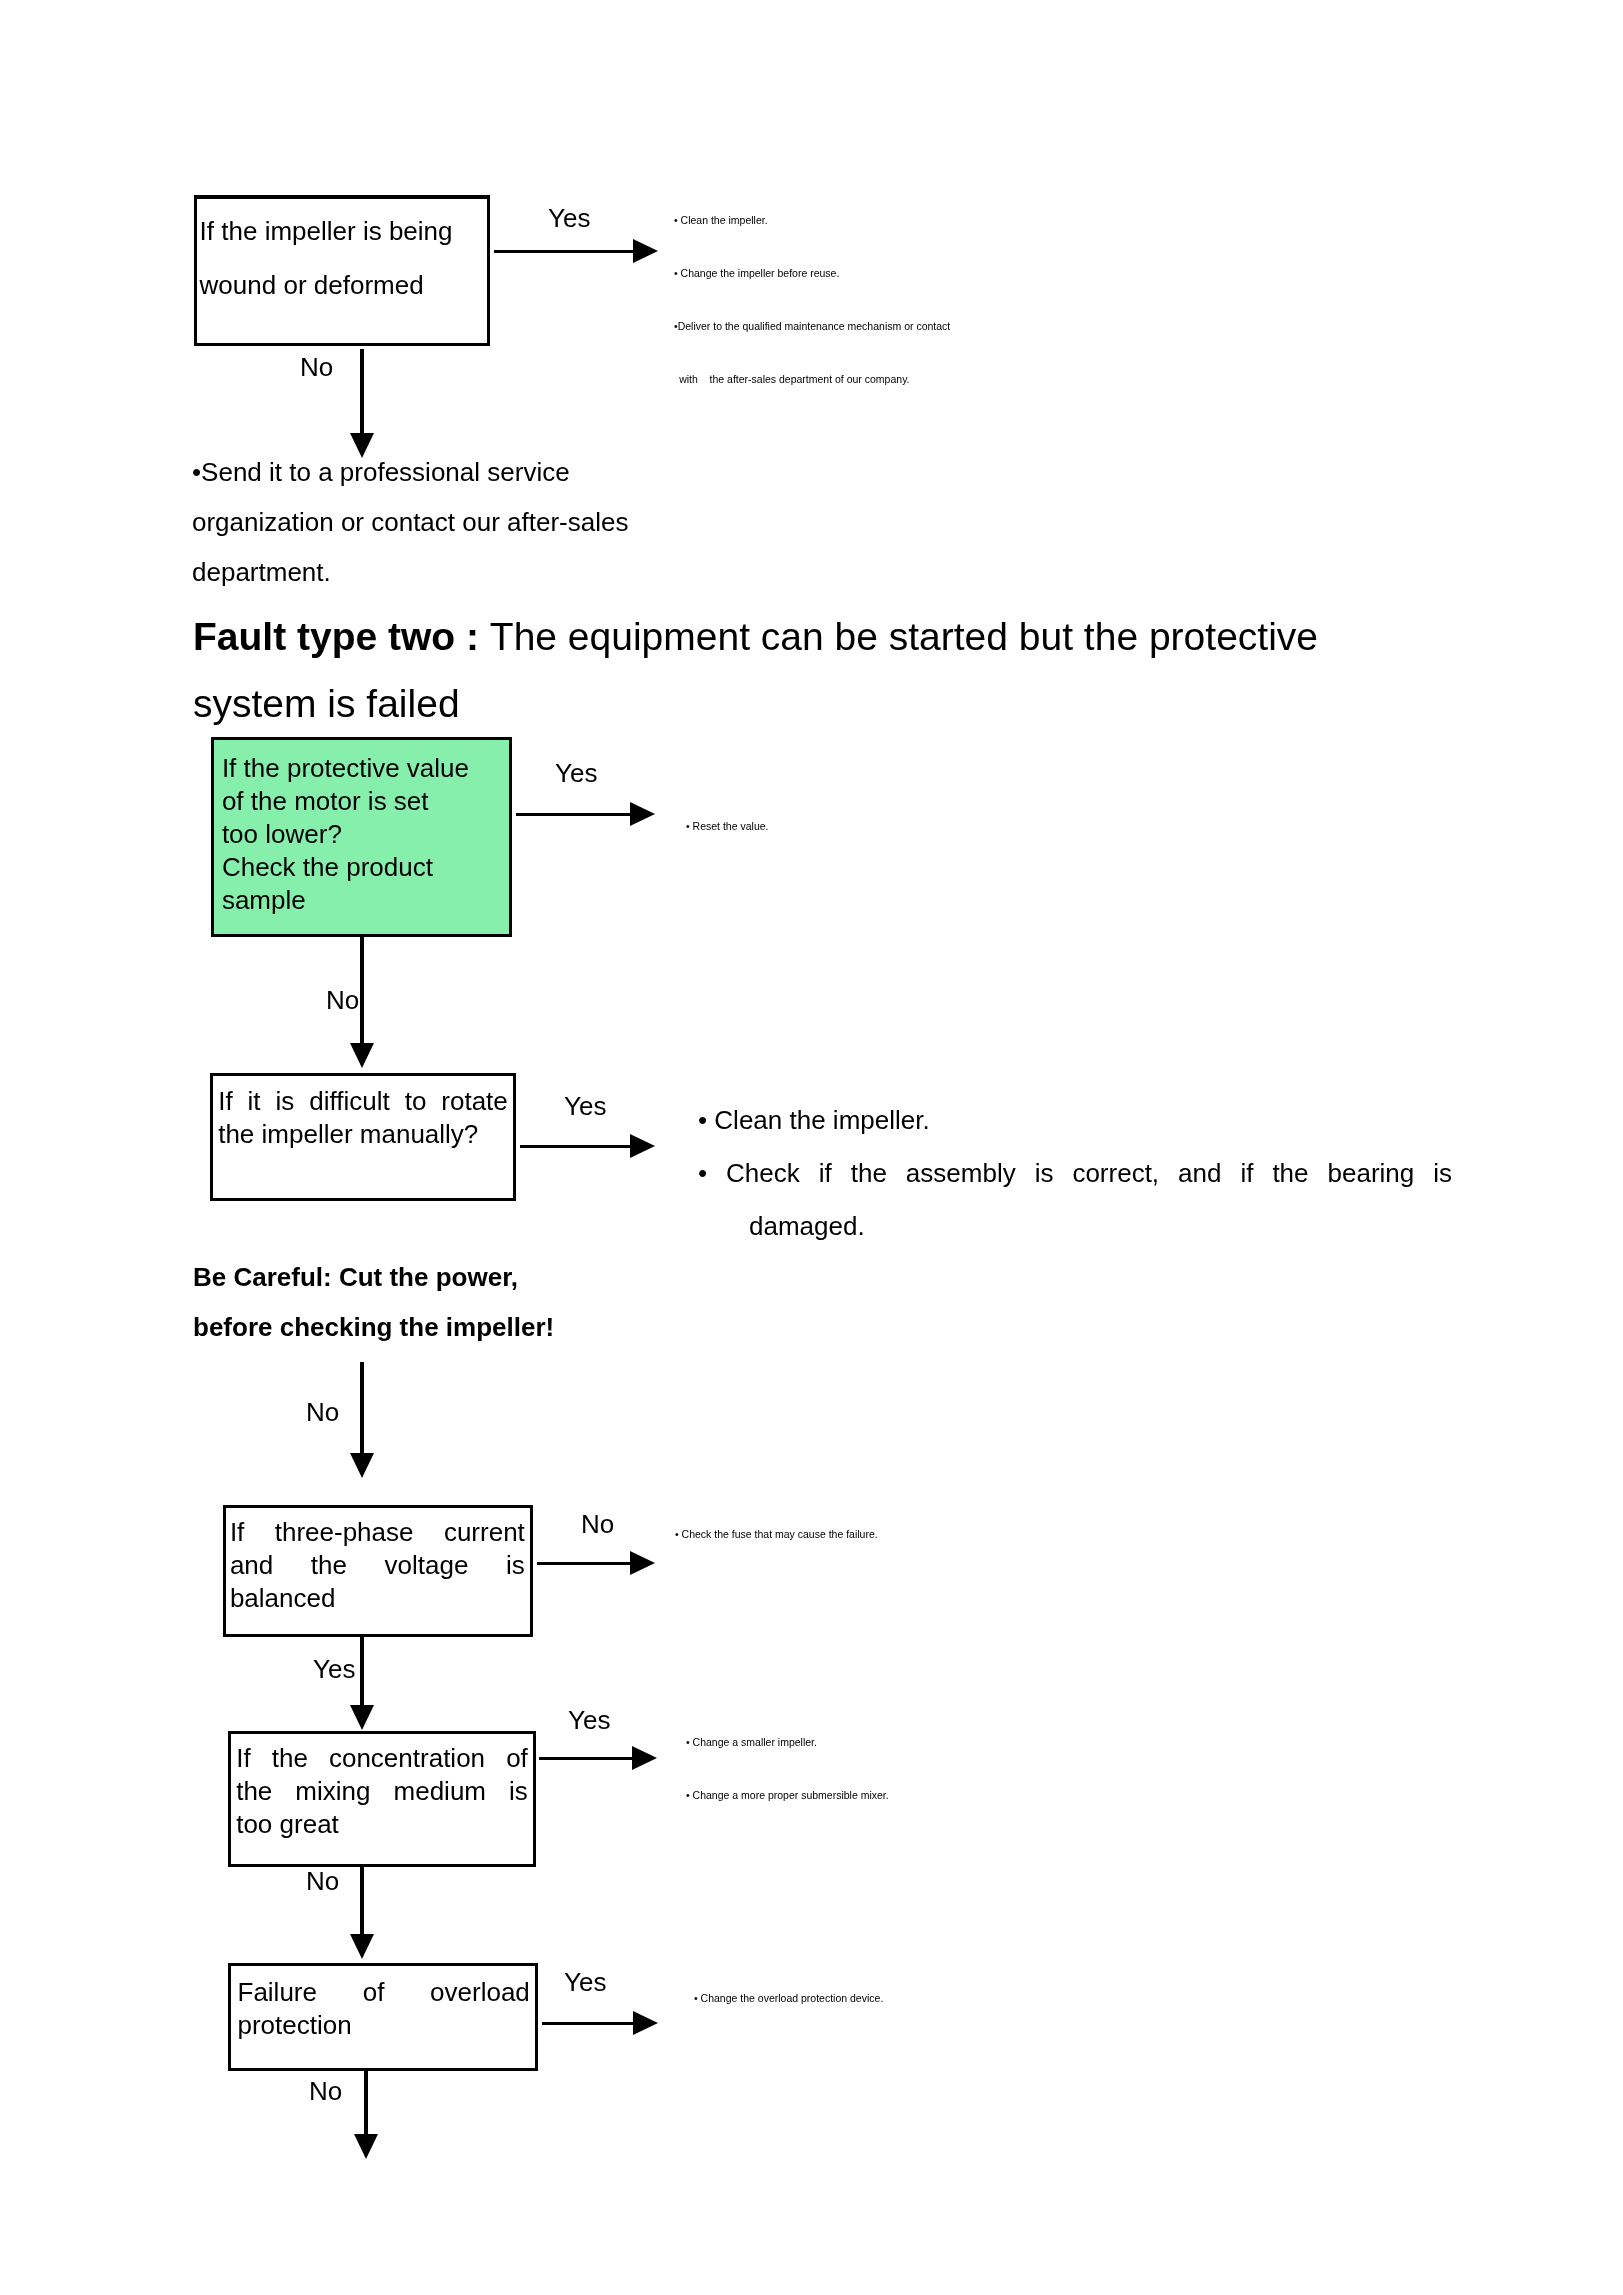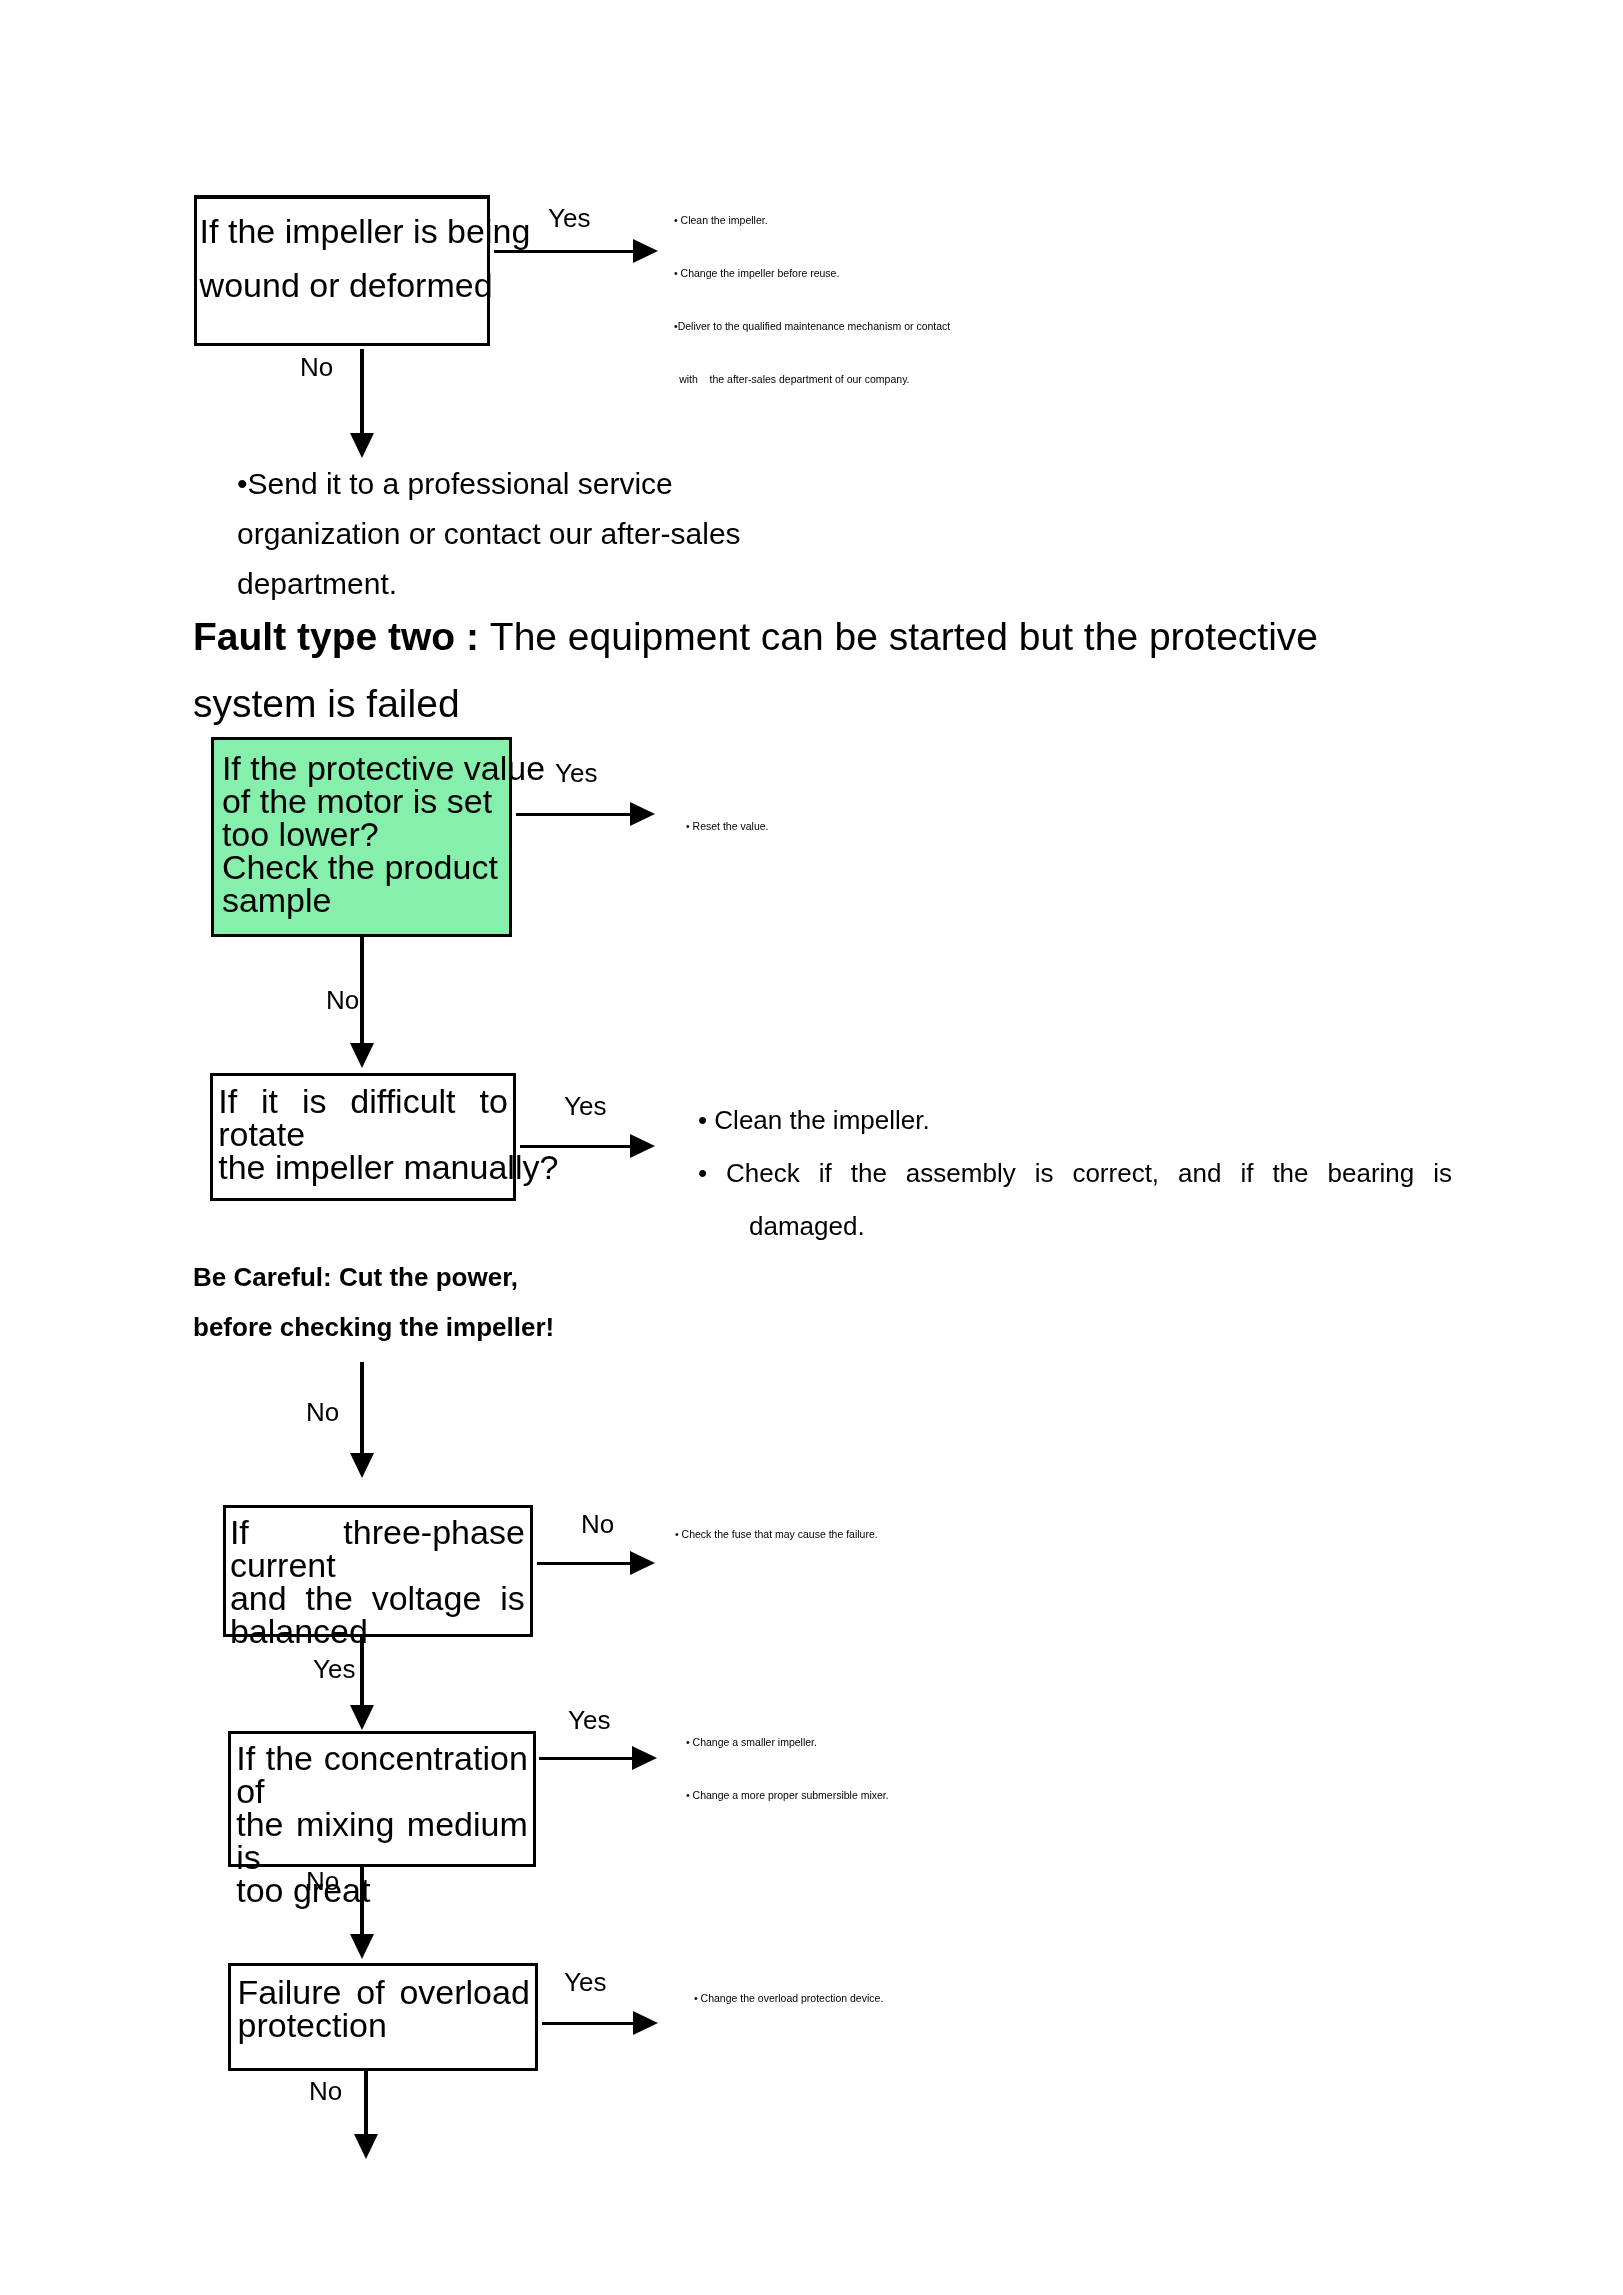--- a/index.html
+++ b/index.html
@@ -16,21 +16,21 @@
   .wrapcol .line{white-space:normal;}
   .stretch{text-align:justify;text-align-last:justify;white-space:normal!important;}
   .b{font-weight:normal;}
   .indent{padding-left:51px;}
   .cont{padding-left:5.2px;}
   
   .dbox{
     position:absolute;
     border:3.3px solid #000;
     background:#fff;
-    font-size:34px;
+    font-size:26px;
     box-sizing:border-box;
   }
   .dbox .line{line-height:33px;}
   
   .harrow{position:absolute;height:25px;}
   .harrow .shaft{position:absolute;left:0;right:21px;top:50%;margin-top:-2px;height:3.9px;background:#000;}
   .harrow .head{position:absolute;right:0;top:0;width:0;height:0;
     border-top:12.4px solid transparent;border-bottom:12.4px solid transparent;border-left:25px solid #000;}
   
   .varrow{position:absolute;width:26px;}
@@ -73,21 +73,21 @@
       </div>
   </div>
 
   <div class="lbl" style="left:300px;top:352px;">No</div>
 
   <div class="varrow" style="left:349px;top:349px;height:109px;">
     <div class="shaft"></div>
     <div class="head"></div>
   </div>
 
-  <div class="abs lines" id="nopara1" style="left:192px;top:459px;font-size:30px;margin-left:45px;">
+  <div class="abs lines" id="nopara1" style="left:192px;top:447px;font-size:26px;">
     <div data-lines="flow1.no_para">
         <div class="line">•Send it to a professional service</div>
         <div class="line">organization or contact our after-sales</div>
         <div class="line">department.</div>
       </div>
   </div>
 
   <div class="abs" id="heading" style="left:193px;top:603px;width:1296px;">
     <div style="white-space:nowrap;">
       <span class="hb">Fault type two : </span><span>The equipment can be started but the protective</span>

